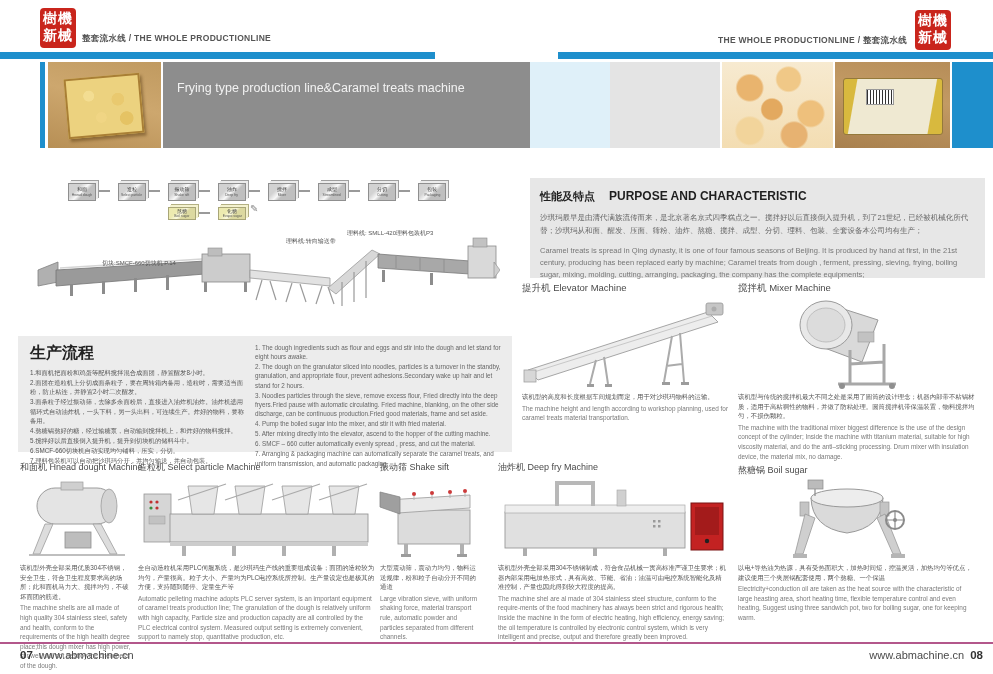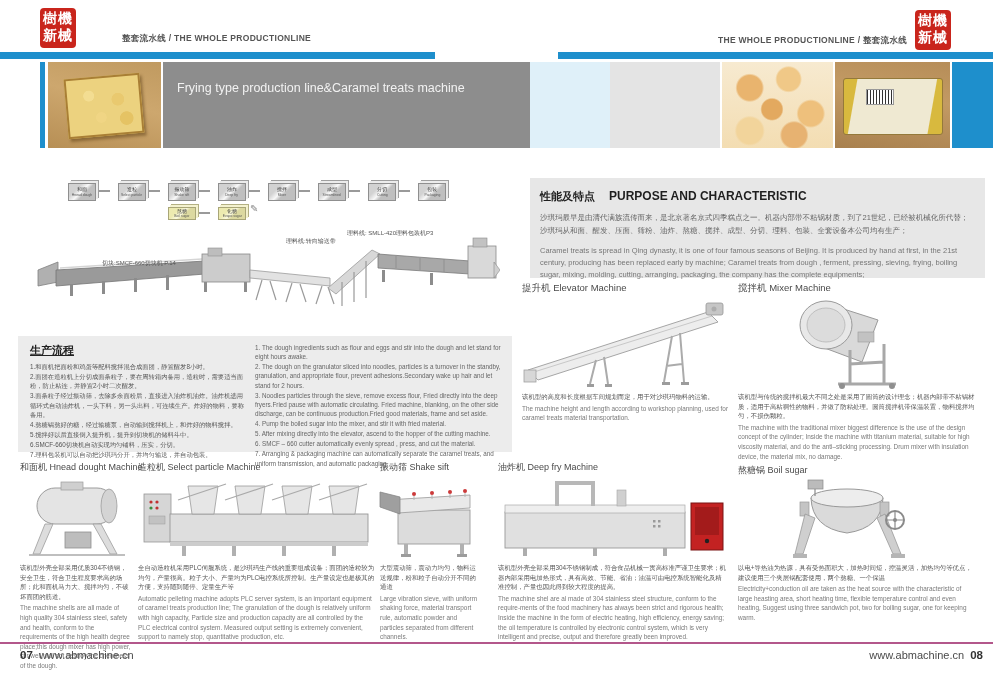--- a/index.html
+++ b/index.html
@@ -5,21 +5,21 @@
   html,body{margin:0;padding:0;background:#fff;}
   #page{position:relative;width:993px;height:674px;background:#ffffff;overflow:hidden;
         font-family:"Liberation Sans",sans-serif;color:#444;}
   .abs{position:absolute;}
 
   
   .seal{position:absolute;width:36px;height:40px;background:#c9251c;border-radius:4px;
         color:#fff;font-family:"Liberation Serif",serif;font-weight:bold;
         font-size:14px;line-height:1.2;text-align:center;display:flex;flex-direction:column;
         justify-content:center;letter-spacing:1px;}
-  .tagline{position:absolute;font-size:8.5px;font-weight:bold;color:#555;letter-spacing:.3px;margin-left:40px;}
+  .tagline{position:absolute;font-size:8.5px;font-weight:bold;color:#555;letter-spacing:.3px;}
   .bluebar{position:absolute;height:7px;background:#1e8fcc;}
 
   
   .banner-gray{position:absolute;background:#8d8d8d;}
   .banner-title{font-size:23px;color:#ffffff;letter-spacing:1px;line-height:1.1;}
   .banner-sub{font-size:12.5px;color:#f2f2f2;margin-top:3px;}
   .photo{position:absolute;}
 
   
   .fbox{position:absolute;width:26px;height:16px;
@@ -28,21 +28,21 @@
         display:flex;flex-direction:column;align-items:center;justify-content:center;text-align:center;}
   .fbox .zh{font-size:5px;color:#333;line-height:1.1;}
   .fbox .en{font-size:4px;color:#555;line-height:1;transform:scale(.85);white-space:nowrap;}
   .fbox.yellow{background:linear-gradient(135deg,#eceab0 30%,#fbfae0 48%,#dcd9a0 60%);
         border-color:#a9a678;box-shadow:2px -2px 0 0 #f4f2cf,3px -3px 0 0 #b3b083;height:11px;}
   .fdash{position:absolute;width:11px;height:2px;background:#9a9a9a;}
   .linelabel{position:absolute;font-size:6px;color:#555;white-space:nowrap;}
 
   
   .panel{position:absolute;background:#ececec;}
-  .ptitle{font-weight:bold;color:#222;font-size:11px;margin:0 0 4px 0;text-decoration:underline;}
+  .ptitle{font-weight:bold;color:#222;font-size:16px;margin:0 0 4px 0;}
   .plist{font-size:6.3px;line-height:1.45;color:#555;}
   .plist div{margin-bottom:1px;}
   .plist.en{color:#666;}
 
   
   .purpose{position:absolute;background:#e7e7e7;}
   .purpose .t-zh{font-weight:bold;font-size:11px;color:#1f1f1f;}
   .purpose .t-en{font-weight:bold;font-size:12px;color:#1f1f1f;margin-left:14px;}
   .purpose .body-zh{font-size:7.5px;line-height:1.75;color:#666;margin-top:7px;}
   .purpose .body-en{font-size:7.5px;line-height:1.55;color:#777;margin-top:8px;}
@@ -232,21 +232,21 @@
         <div>7. Arranging &amp; packaging machine can automatically separate the caramel treats, and uniform transmission, and automatic packaging.</div>
       </div>
     </div>
   </div>
 
   <div class="purpose" style="left:530px;top:178px;width:455px;height:100px;">
     <div style="padding:8px 12px 0 10px;">
       <div>
         <span class="t-zh">性能及特点</span><span class="t-en">PURPOSE AND CHARACTERISTIC</span>
       </div>
-      <div class="body-zh">沙琪玛最早是由清代满族流传而来，是北京著名京式四季糕点之一。机器内部带不粘锅材质，到了21世纪，已经被机械化所代替；沙琪玛从和面、醒发、压面、筛粉、油炸、熬糖、搅拌、成型、分切、理料、包装、全套设备本公司均有生产；</div>
+      <div class="body-zh">沙琪玛最早是由清代满族流传而来，是北京著名京式四季糕点之一。搅拌好以后直接倒入提升机，到了21世纪，已经被机械化所代替；沙琪玛从和面、醒发、压面、筛粉、油炸、熬糖、搅拌、成型、分切、理料、包装、全套设备本公司均有生产；</div>
       <div class="body-en">Caramel treats is spread in Qing dynasty, it is one of four famous seasons of Beijing. It is produced by hand at first, in the 21st century, producing has been replaced early by machine; Caramel treats from dough , ferment, pressing, sieving, frying, boiling sugar, mixing, molding, cutting, arranging, packaging, the company has the complete equipments;</div>
     </div>
   </div>
 
   <div class="mcap" style="left:522px;top:282px;">提升机 Elevator Machine</div>
   <div class="abs" style="left:522px;top:296px;">
     <svg width="212" height="92" viewBox="0 0 212 92">
       <polygon points="6,74 186,16 196,26 16,84" fill="#ededed" stroke="#a6a6a6" stroke-width="1"></polygon>
       <line x1="12" y1="76" x2="190" y2="20" stroke="#c8c8c8" stroke-width="1"></line>
       <rect x="184" y="7" width="17" height="12" rx="2" fill="#c6c6c6" stroke="#979797" stroke-width="0.8"></rect>

